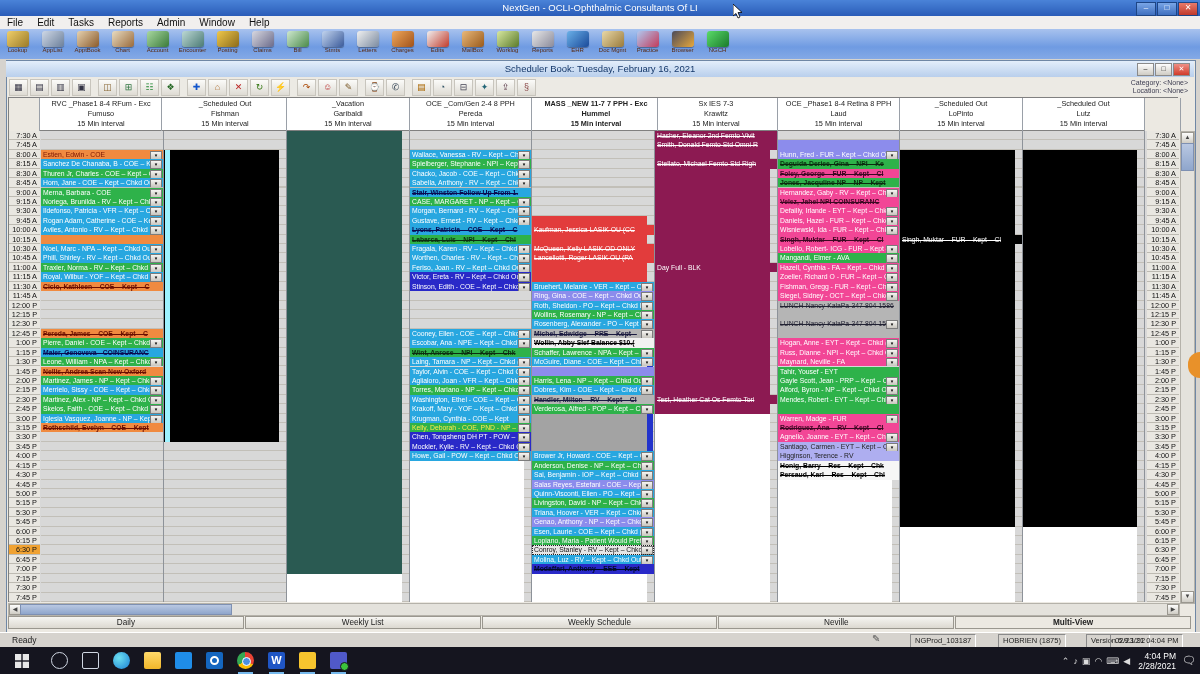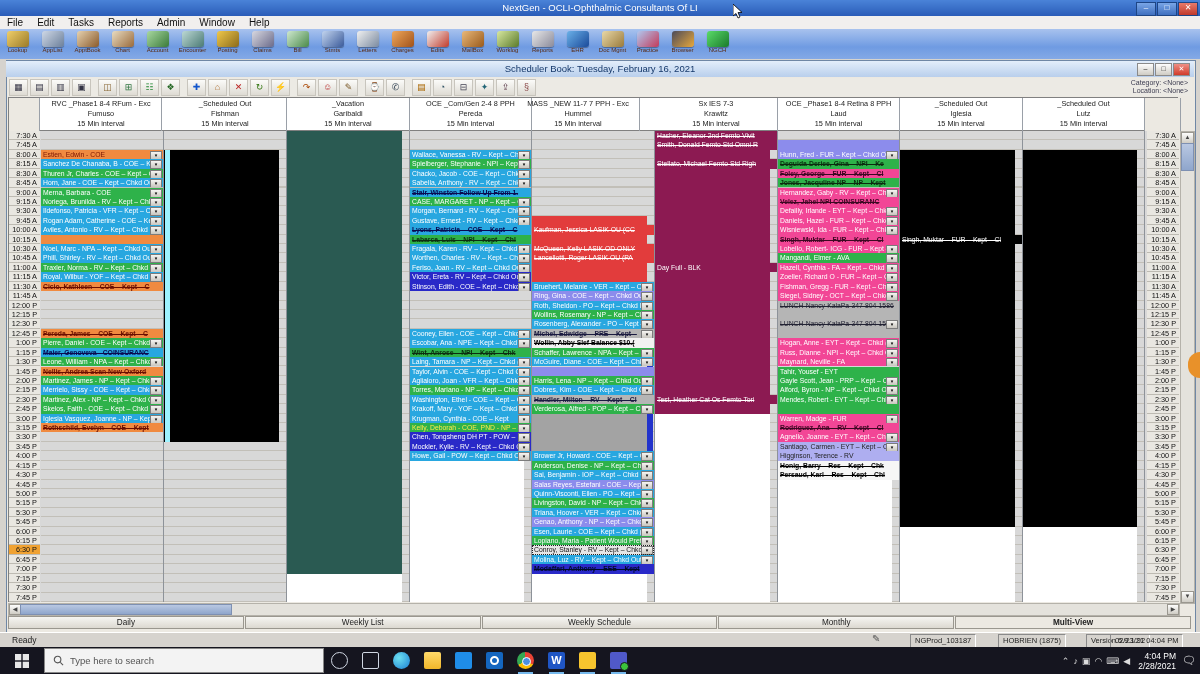--- a/index.html
+++ b/index.html
@@ -241,38 +241,38 @@
     <div class="hcell" style="left: 278px; width: 123px;">
       <div>_Vacation</div>
       <div>Garibaldi</div>
       <div>15 Min interval</div>
     </div>
     <div class="hcell" style="left: 401px; width: 122px;">
       <div>OCE _Com/Gen 2-4 8 PPH</div>
       <div>Pereda</div>
       <div>15 Min interval</div>
     </div>
-    <div class="hcell" style="left: 508px; width: 123px;">
+    <div class="hcell" style="left: 526px; width: 123px; font-weight: bold;">
       <div>MASS _NEW 11-7 7 PPH - Exc</div>
       <div>Hummel</div>
       <div>15 Min interval</div>
     </div>
     <div class="hcell" style="left: 646px; width: 123px;">
       <div>Sx IES 7-3</div>
       <div>Krawitz</div>
       <div>15 Min interval</div>
     </div>
     <div class="hcell" style="left: 769px; width: 122px;">
       <div>OCE _Phase1 8-4 Retina 8 PPH</div>
       <div>Laud</div>
       <div>15 Min interval</div>
     </div>
     <div class="hcell" style="left: 891px; width: 123px;">
       <div>_Scheduled Out</div>
-      <div>Iglesia</div>
+      <div>LoPinto</div>
       <div>15 Min interval</div>
     </div>
     <div class="hcell" style="left: 1014px; width: 122px;">
       <div>_Scheduled Out</div>
       <div>Lutz</div>
       <div>15 Min interval</div>
     </div>
     <div class="hcell" style="left: 1136px; width: 36px; background: rgb(236, 233, 226);"></div>
   </div>
 <div class="abs" id="gridbody">
@@ -892,21 +892,21 @@
   </div>
 <div class="abs" id="hsb">
     <div class="sarr" style="left: 0px; top: 0px; width: 10px; height: 9px; line-height: 8px;">◀</div>
     <div class="sthumb" style="left: 11px; top: 0px; width: 210px; height: 9px;"></div>
     <div class="sarr" style="right: 0px; top: 0px; width: 10px; height: 9px; line-height: 8px;">▶</div>
   </div>
 <div class="abs" id="tabs">
     <div class="tab">Daily</div>
     <div class="tab">Weekly List</div>
     <div class="tab">Weekly Schedule</div>
-    <div class="tab">Monthly</div>
+    <div class="tab">Neville</div>
     <div class="tab active">Multi-View</div>
   </div>
 
 <div class="abs" id="statusbar">
   <span class="abs" style="left:12px;top:2px;font-size:8.5px;color:#222">Ready</span>
   <span class="abs" style="left:872px;top:0;font-size:10px;color:#555">✎</span>
 <div class="sseg" style="left: 910px; width: auto;">NGProd_103187</div>
     <div class="sseg" style="left: 998px; width: auto;">HOBRIEN (1875)</div>
     <div class="sseg" style="left: 1086px; width: auto;">Version 5.9.1.92</div>
     <div class="sseg" style="left: 1110px; width: auto;">02/23/21  04:04 PM</div>
@@ -914,27 +914,20 @@
 
 <div class="abs" id="taskbar" style="top:647px">
   <div id="startbtn">
     <svg width="14" height="14" viewBox="0 0 14 14">
       <rect x="0" y="0" width="6.3" height="6.3" fill="#e8e8e8"></rect>
         <rect x="7.7" y="0" width="6.3" height="6.3" fill="#e8e8e8"></rect>
       <rect x="0" y="7.7" width="6.3" height="6.3" fill="#e8e8e8"></rect>
         <rect x="7.7" y="7.7" width="6.3" height="6.3" fill="#e8e8e8"></rect>
     </svg>
   </div>
-  <div id="searchbox">
-    <svg width="11" height="11" viewBox="0 0 12 12">
-      <circle cx="5" cy="5" r="3.6" fill="none" stroke="#555" stroke-width="1.2"></circle>
-      <line x1="8" y1="8" x2="11" y2="11" stroke="#555" stroke-width="1.2"></line>
-    </svg>
-    <span>Type here to search</span>
-  </div>
   <div class="tkicon" style="width:15px;height:15px;border:1.5px solid #cfd6e2;border-radius:50%"></div>
   <div class="tkicon" style="width:15px;height:15px;border:1.5px solid #cfd6e2;border-radius:2px"></div>
   <div id="apps" style="display:flex">
       <div class="tkicon" style="background: radial-gradient(circle at 35% 35%, rgb(109, 224, 240), rgb(26, 127, 212)); border-radius: 50%;"></div>
       <div class="tkicon" style="background: linear-gradient(rgb(255, 217, 106), rgb(240, 182, 42)); border-radius: 2px;"></div>
       <div class="tkicon" style="background: rgb(31, 141, 232); border-radius: 2px;"></div>
       <div class="tkicon" style="background: rgb(20, 102, 192); border-radius: 2px;">
         <div style="position: absolute; left: 4px; top: 4px; width: 9px; height: 9px; border-radius: 50%; border: 2px solid rgb(255, 255, 255); box-sizing: border-box;"></div>
       </div>
       <div class="tkicon" style="background: conic-gradient(rgb(234, 67, 53) 0deg, rgb(234, 67, 53) 33%, rgb(251, 188, 5) 33%, rgb(251, 188, 5) 66%, rgb(52, 168, 83) 66%, rgb(52, 168, 83) 100%); border-radius: 50%;">

